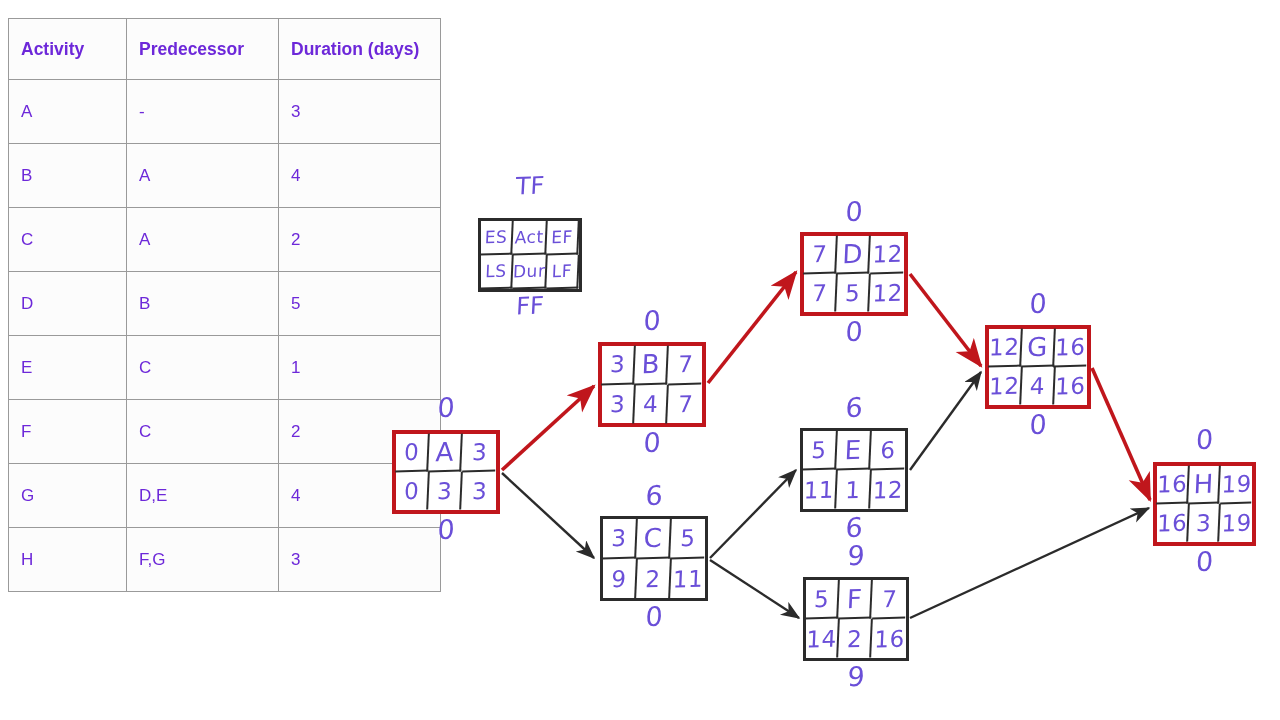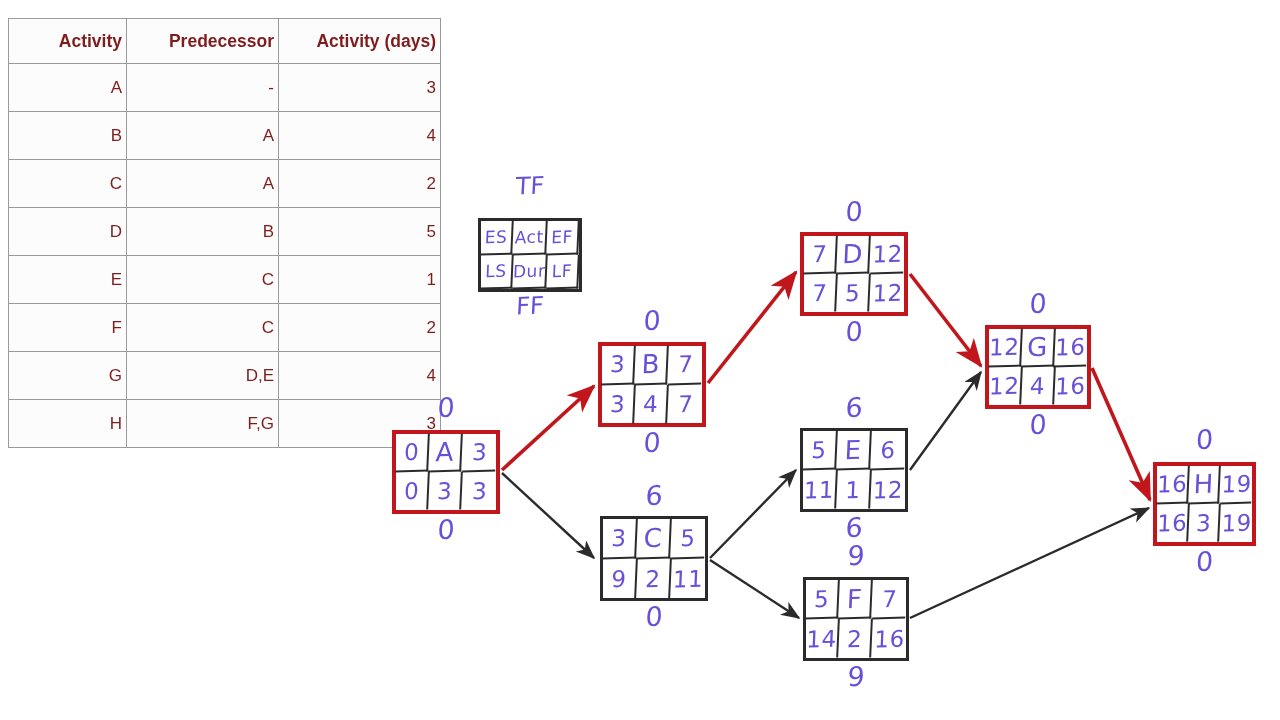--- a/index.html
+++ b/index.html
@@ -21,25 +21,25 @@
     left: 8px;
     top: 18px;
     width: 432px;
     border-collapse: collapse;
     background: #fbfbfb;
     table-layout: fixed;
   }
   #activity-table th,
   #activity-table td {
     border: 1px solid #9a9a9a;
-    text-align: right;
+    text-align: left;
     font-size: 17px;
-    color: #7f1d1d;
+    color: #6d28d9;
     height: 39px;
-    padding: 4px;
+    padding: 12px;
     background: #fcfcfc;
   }
   #activity-table th {
     font-weight: bold;
     font-size: 17.5px;
     height: 36px;
   }
   #activity-table td {
     font-weight: normal;
   }
@@ -154,21 +154,21 @@
 <table id="activity-table">
   <colgroup>
     <col class="c-activity">
       <col class="c-pred">
       <col class="c-dur">
   </colgroup>
   <thead>
     <tr>
       <th>Activity</th>
       <th>Predecessor</th>
-      <th>Activity (days)</th>
+      <th>Duration (days)</th>
     </tr>
   </thead>
   <tbody>
     <tr>
       <td>A</td>
       <td>-</td>
       <td>3</td>
     </tr>
     <tr>
       <td>B</td>

